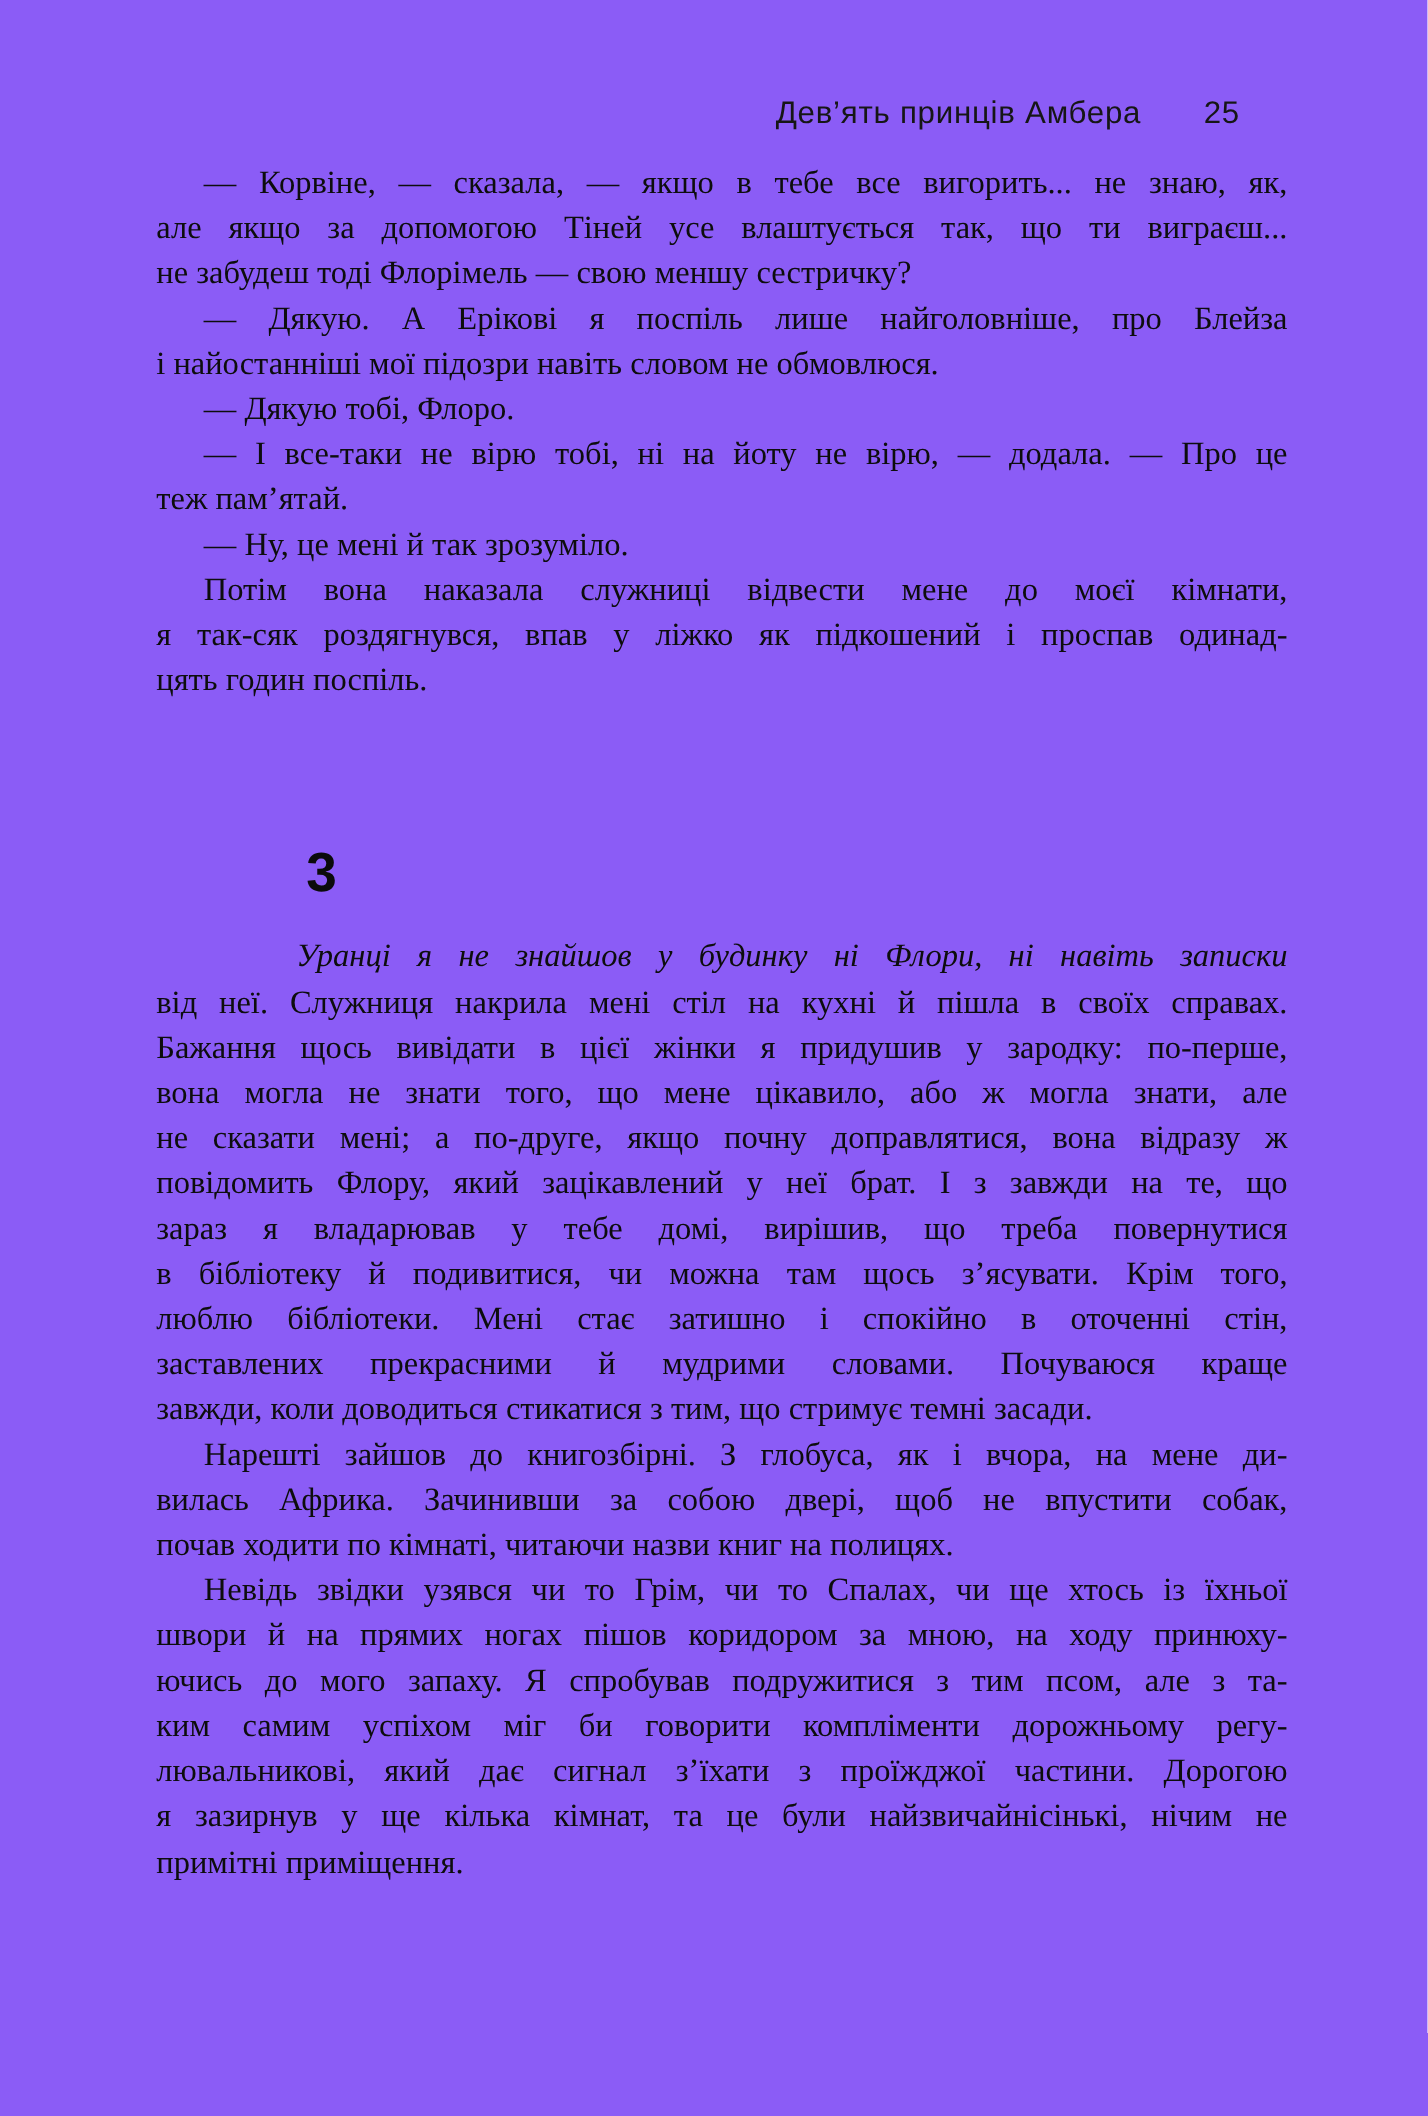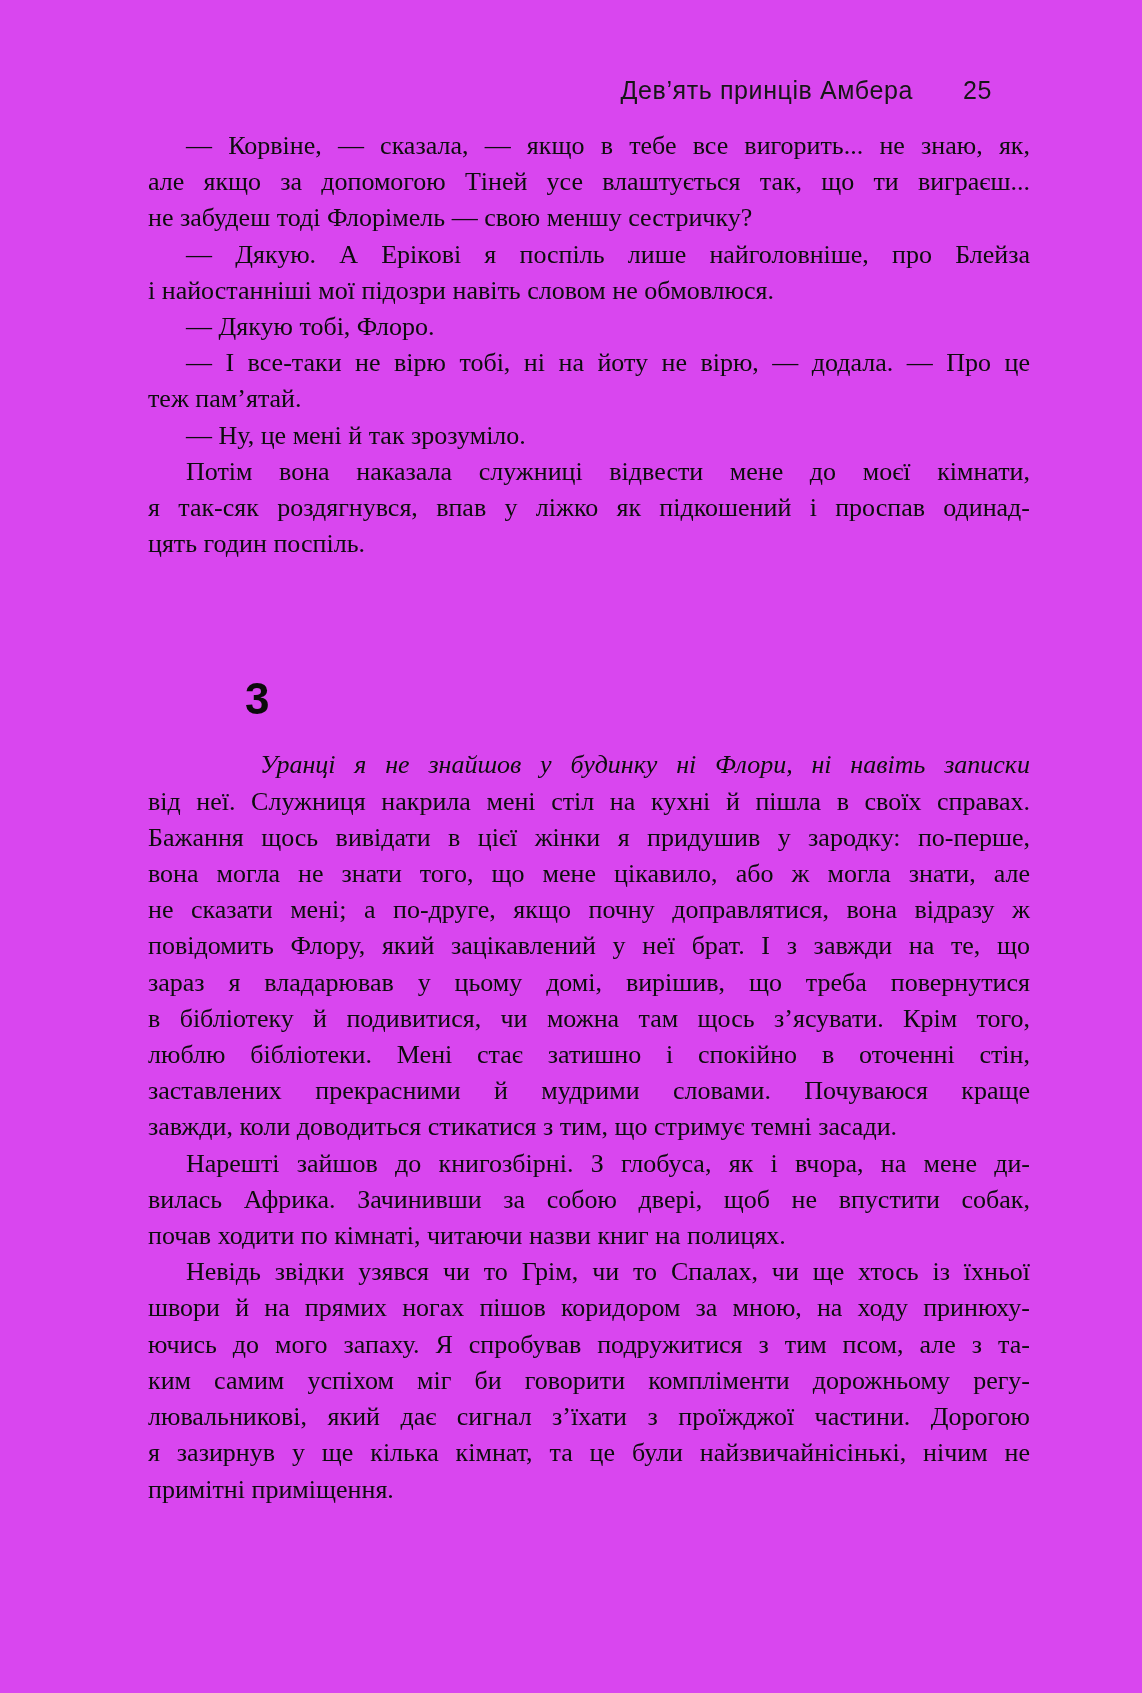--- a/index.html
+++ b/index.html
@@ -1,20 +1,20 @@
 <!DOCTYPE html>
 <html><head>
 <meta charset="utf-8">
 <style>
   html, body { margin: 0; padding: 0; background: #ffffff; }
   .page {
     position: relative;
     width: 1142px;
     height: 1693px;
-    background: #d946ef;
+    background: #8b5cf6;
     color: #0d0d0d;
     font-family: "Liberation Serif", serif;
     overflow: hidden;
   }
   .running-head {
     position: absolute;
     top: 76px;
     right: 150px;
     display: flex;
     align-items: baseline;
@@ -29,21 +29,20 @@
     position: absolute;
     left: 125px;
     top: 128px;
     width: 905px;
     font-size: 26px;
     line-height: 36.2px;
   }
   .line {
     text-align: justify;
     text-align-last: justify;
-    margin-left: 23px;
   }
   .line.last { text-align-last: left; }
   .line.indent { text-indent: 38px; }
   .line.indent-chapter { text-indent: 112px; font-style: italic; }
   .chapter-number {
     margin: 115px 0 26px 120px;
     font-family: "Liberation Sans", sans-serif;
     font-weight: 700;
     font-size: 44px;
     line-height: 1;
@@ -91,21 +90,21 @@
     <div class="chapter-number">3</div>
 
     <div>
         <div class="paragraph">
           <div class="line indent-chapter">Уранці я не знайшов у будинку ні Флори, ні навіть записки</div>
           <div class="line">від неї. Служниця накрила мені стіл на кухні й пішла в своїх справах.</div>
           <div class="line">Бажання щось вивідати в цієї жінки я придушив у зародку: по-перше,</div>
           <div class="line">вона могла не знати того, що мене цікавило, або ж могла знати, але</div>
           <div class="line">не сказати мені; а по-друге, якщо почну доправлятися, вона відразу ж</div>
           <div class="line">повідомить Флору, який зацікавлений у неї брат. І з завжди на те, що</div>
-          <div class="line">зараз я владарював у цьому домі, вирішив, що треба повернутися</div>
+          <div class="line">зараз я владарював у тебе домі, вирішив, що треба повернутися</div>
           <div class="line">в бібліотеку й подивитися, чи можна там щось з’ясувати. Крім того,</div>
           <div class="line">люблю бібліотеки. Мені стає затишно і спокійно в оточенні стін,</div>
           <div class="line">заставлених прекрасними й мудрими словами. Почуваюся краще</div>
           <div class="line last">завжди, коли доводиться стикатися з тим, що стримує темні засади.</div>
         </div>
         <div class="paragraph">
           <div class="line indent">Нарешті зайшов до книгозбірні. З глобуса, як і вчора, на мене ди-</div>
           <div class="line">вилась Африка. Зачинивши за собою двері, щоб не впустити собак,</div>
           <div class="line last">почав ходити по кімнаті, читаючи назви книг на полицях.</div>
         </div>

